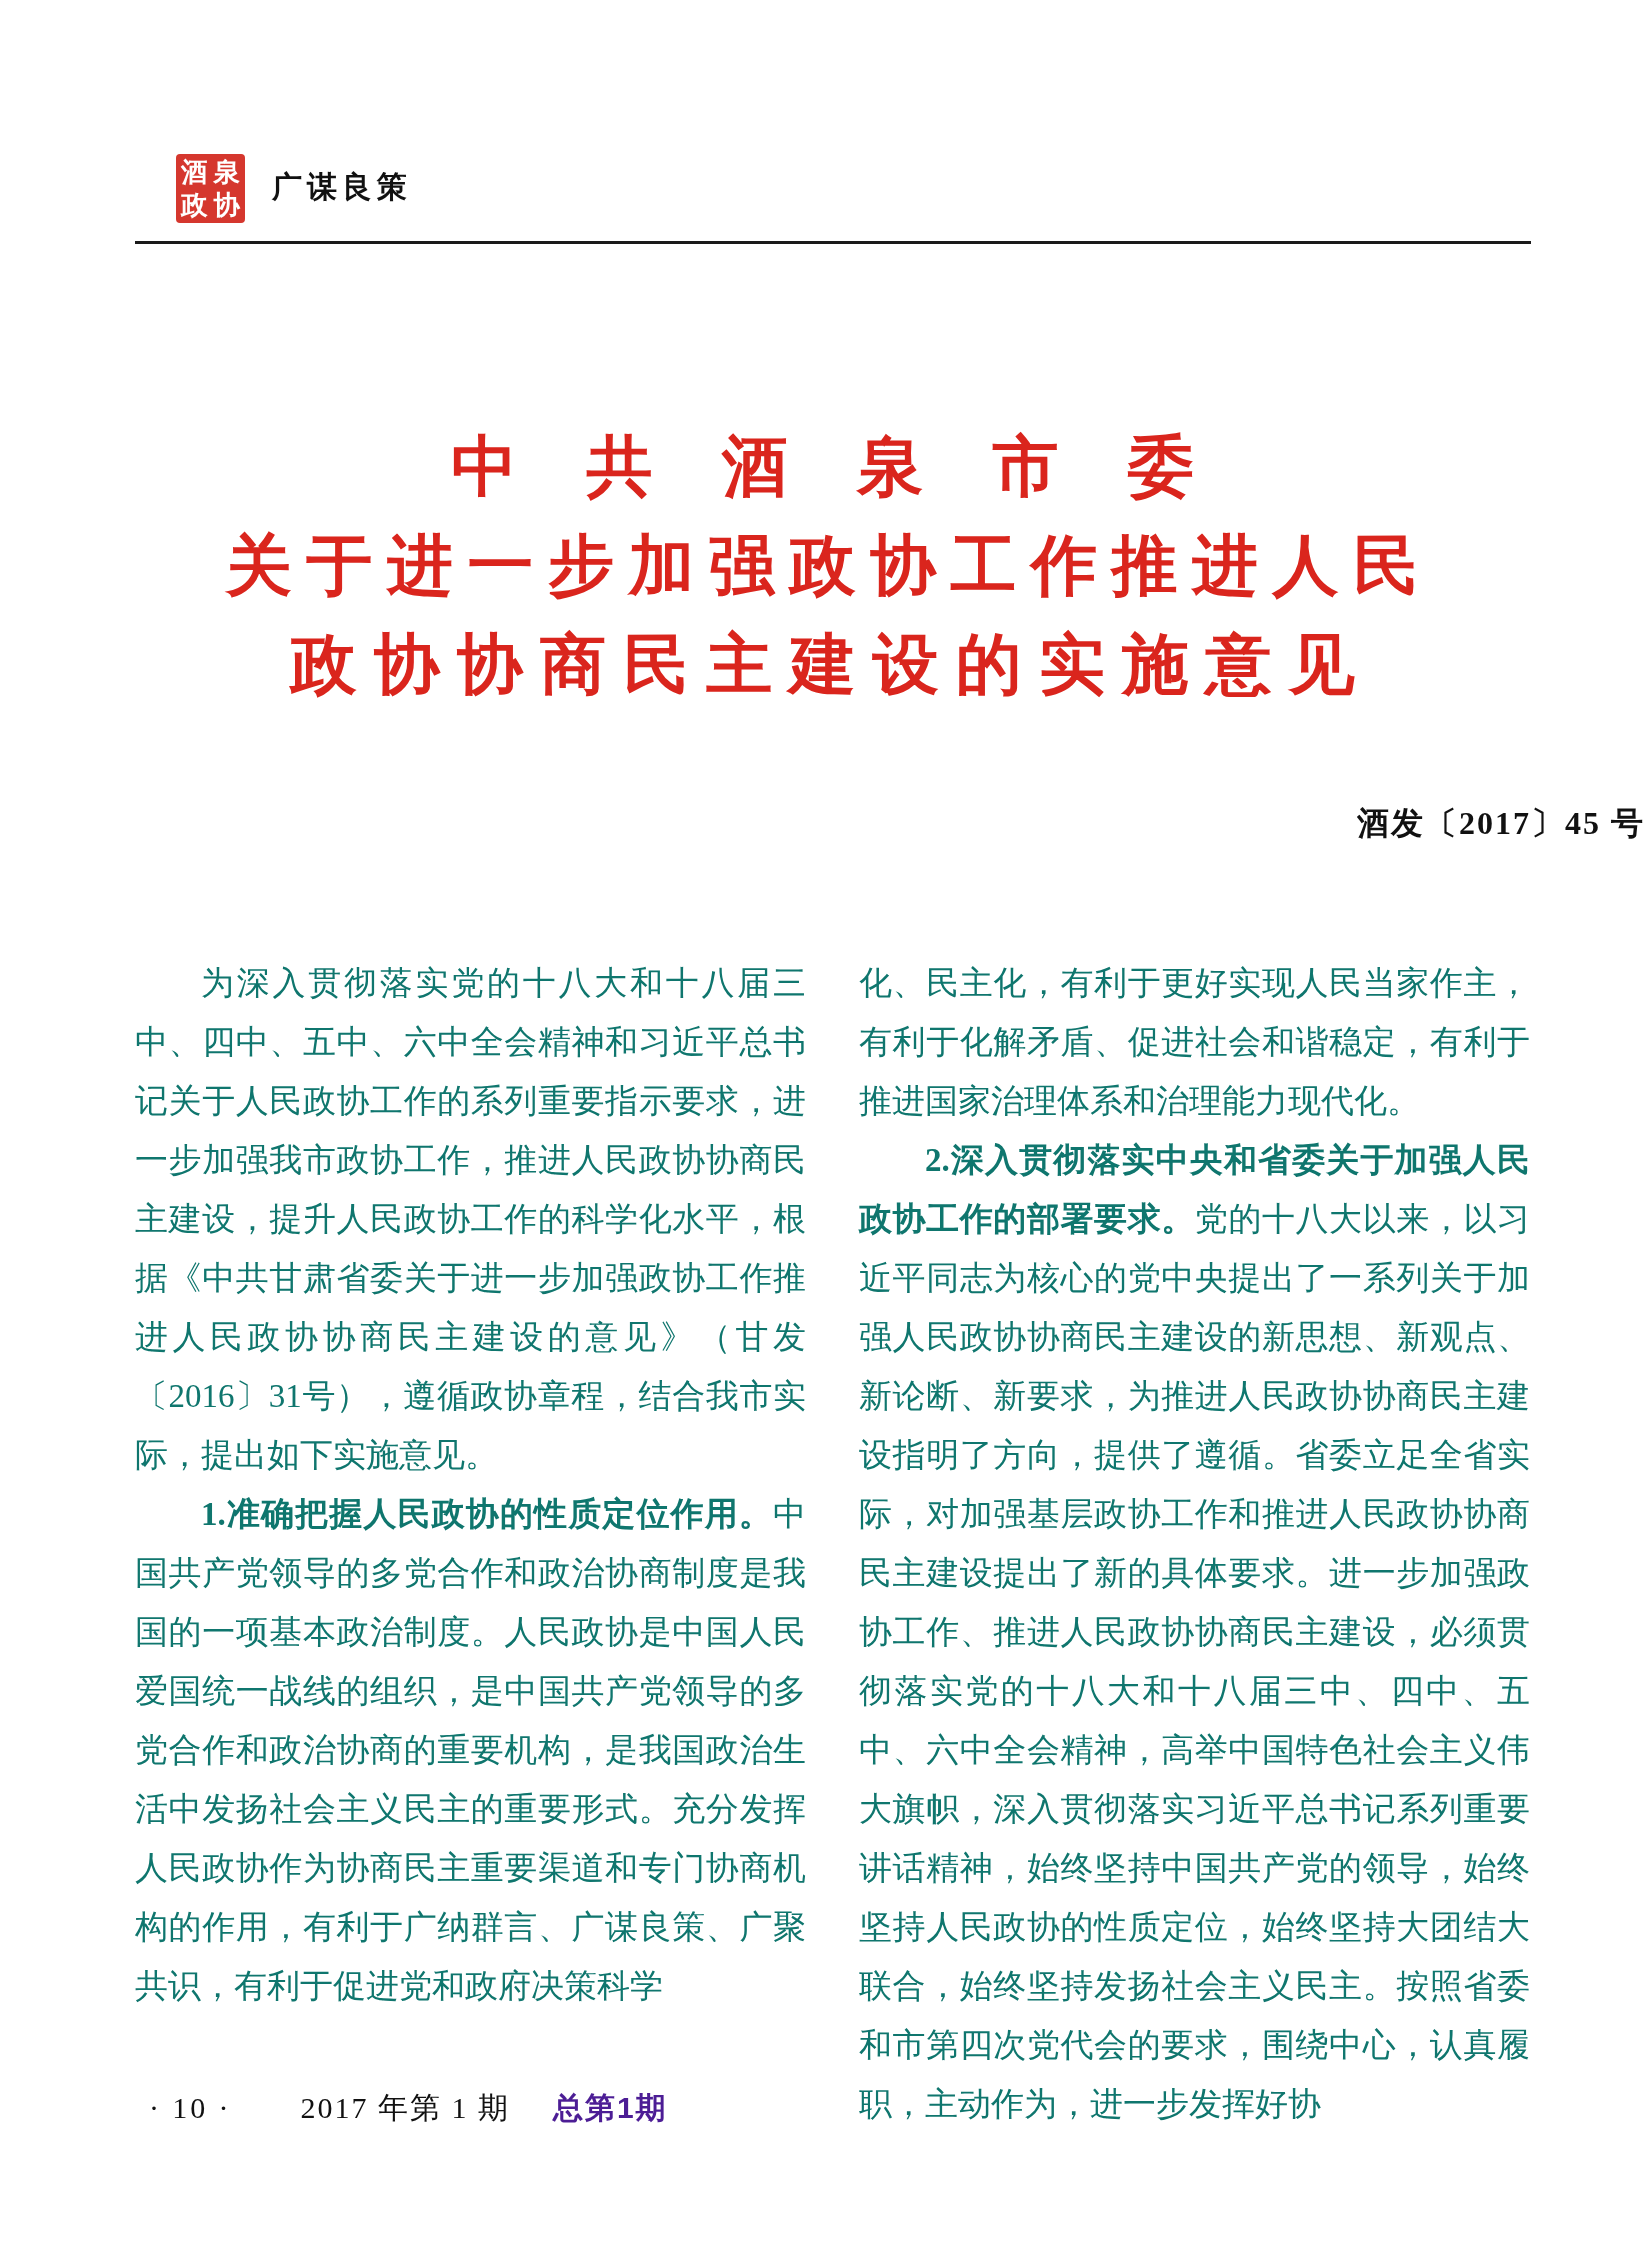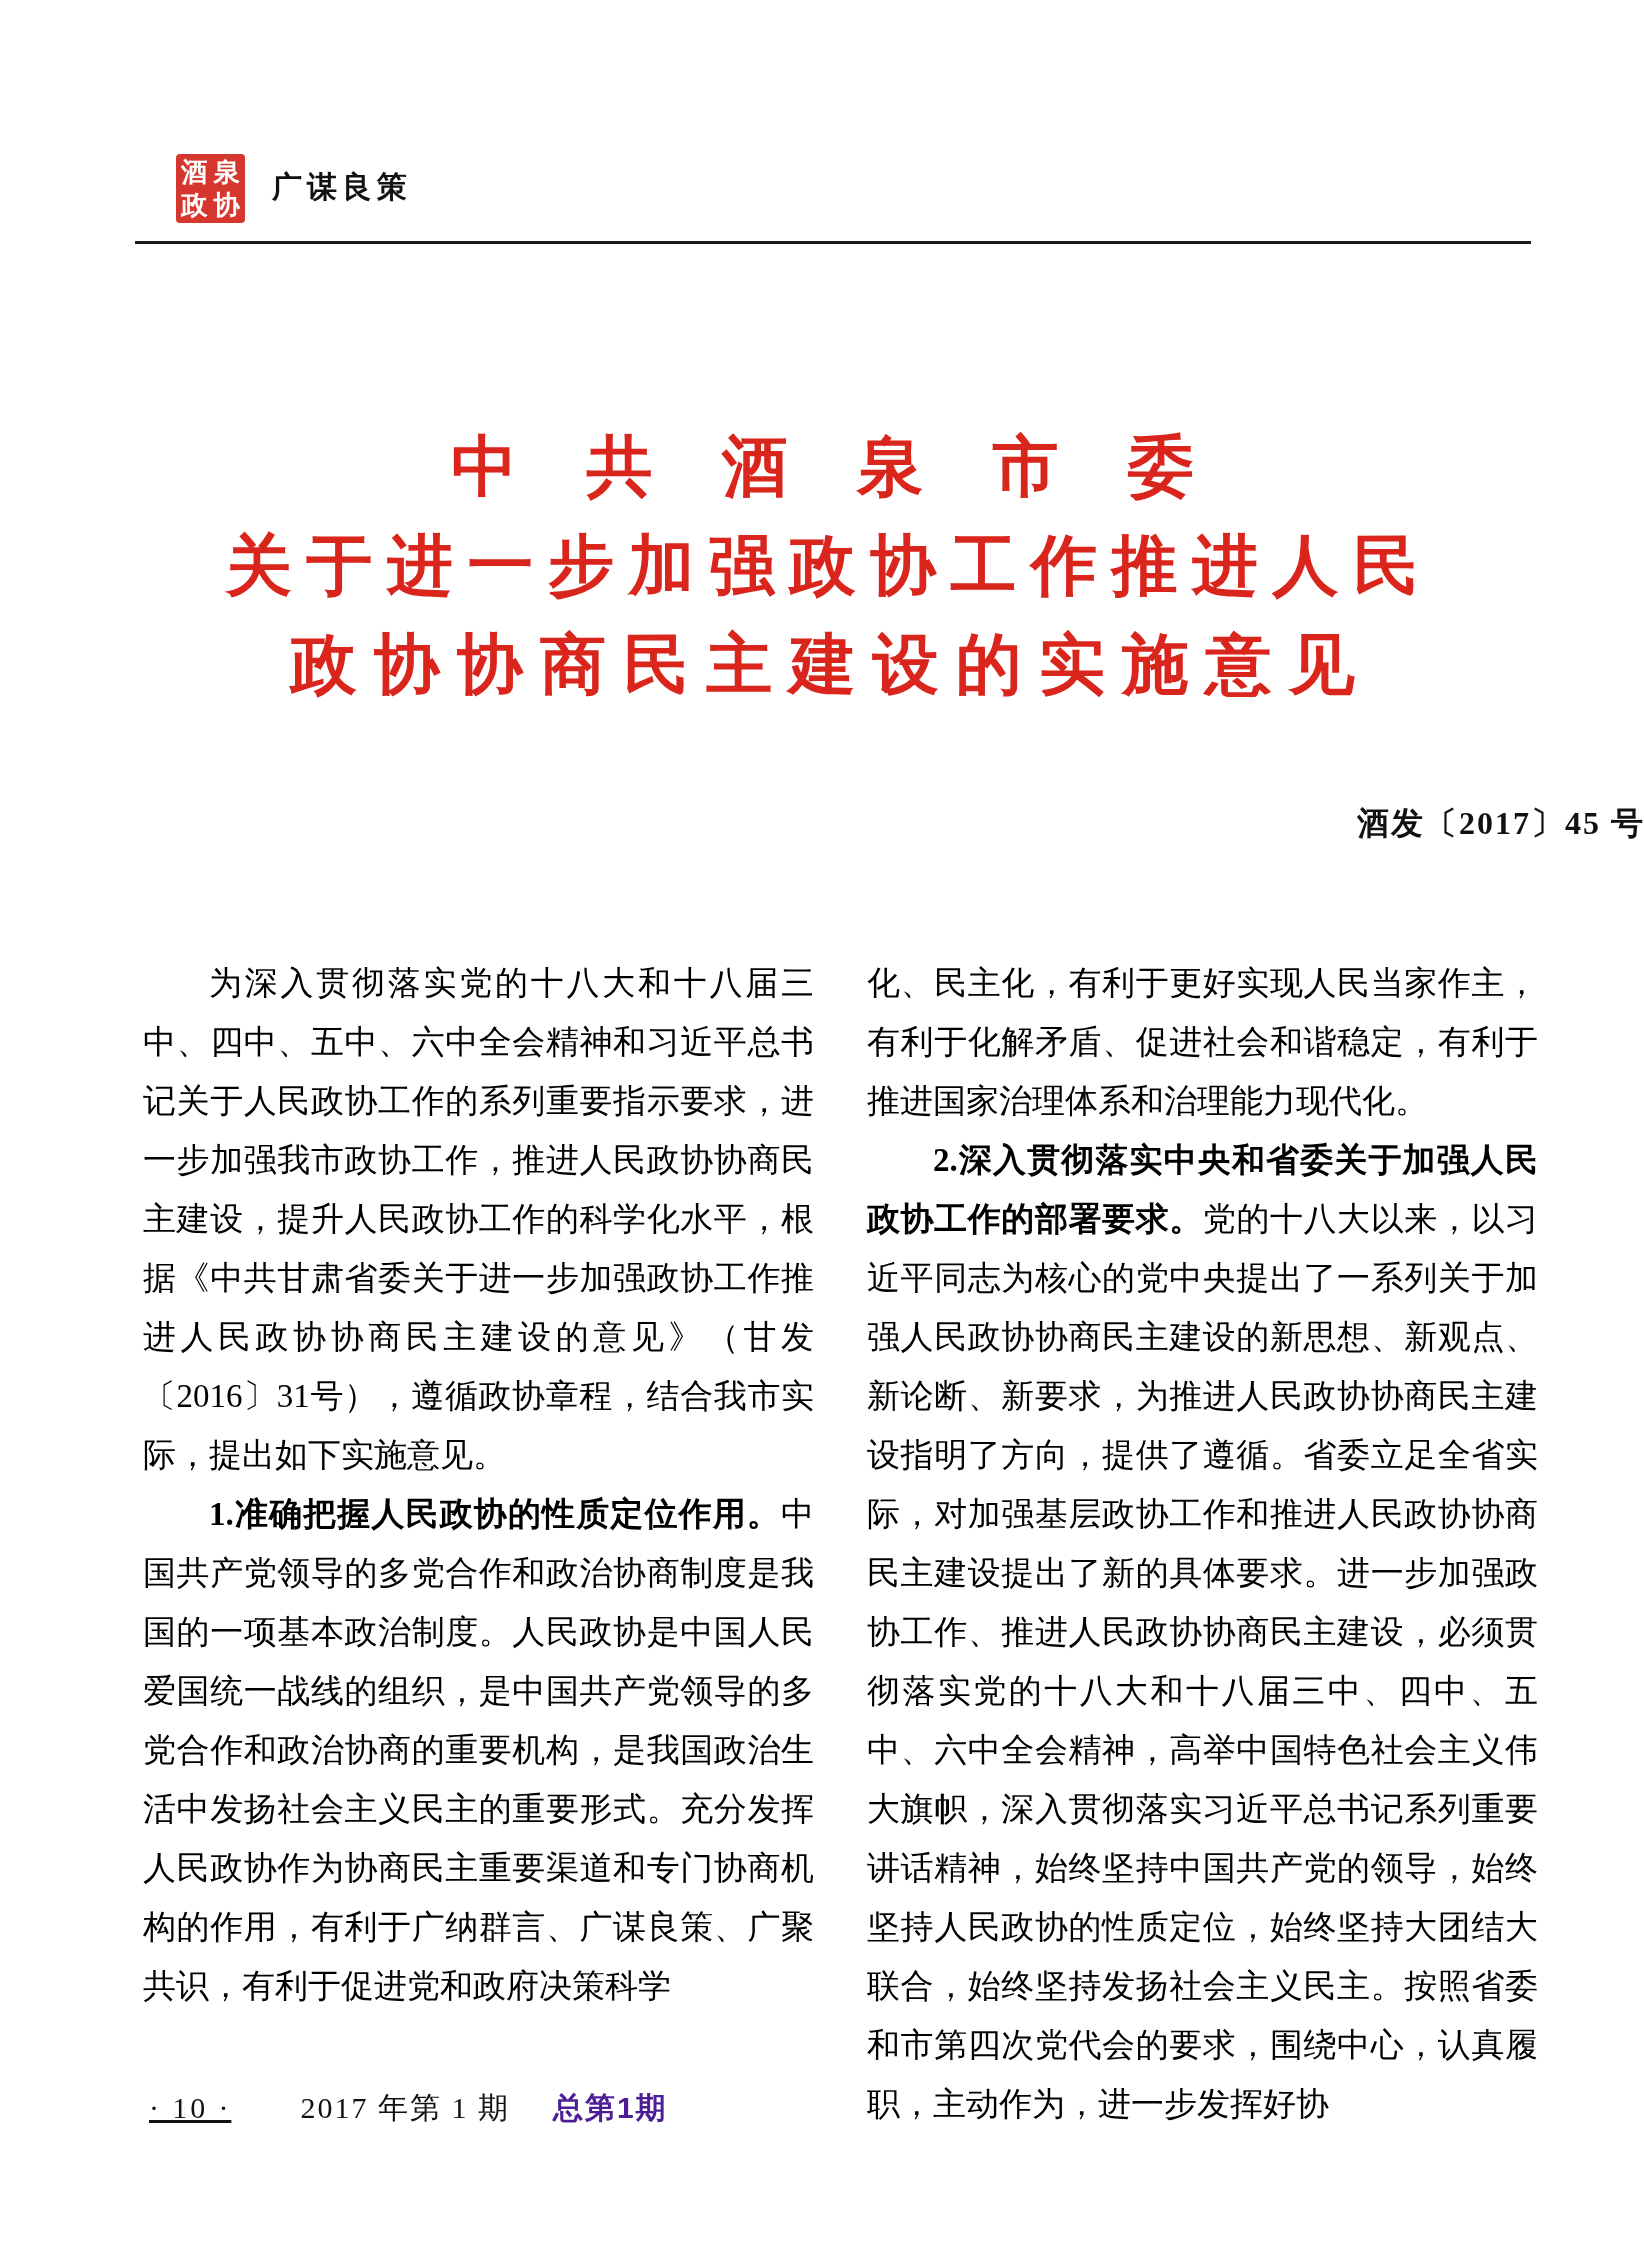--- a/index.html
+++ b/index.html
@@ -47,34 +47,34 @@
     position:absolute;left:0;top:802px;width:100%;
     text-align:right;font-weight:700;font-size:32px;line-height:43px;
     letter-spacing:2px;color:#111;
   }
 
   
   .columns{position:absolute;left:135px;top:954px;width:1396px;}
   .col{position:absolute;top:0;width:671px;
     font-size:33px;line-height:59px;
     text-align:justify;text-justify:inter-ideograph;
-    color:#000000;margin-left:8px;}
+    color:#0f766e;}
   .col-left{left:0;}
   .col-right{left:724px;}
   .col p{margin:0;}
   .col p.indent{text-indent:2em;}
   .col b{font-weight:700;}
 
   
   .footer{
     position:absolute;left:149px;top:2088px;
     display:flex;align-items:baseline;
     font-size:30px;line-height:39px;color:#111;
   }
-  .footer .page-num{letter-spacing:2.9px;text-decoration:underline;}
+  .footer .page-num{letter-spacing:2.9px;}
   .footer .issue{margin-left:69px;letter-spacing:2px;}
   .footer .cumulative{
     margin-left:43px;color:#4c1d95;
     font-family:"Liberation Sans","DejaVu Sans",sans-serif;
     font-weight:900;letter-spacing:2px;
   }
 </style>
 </head>
 <body>
 

